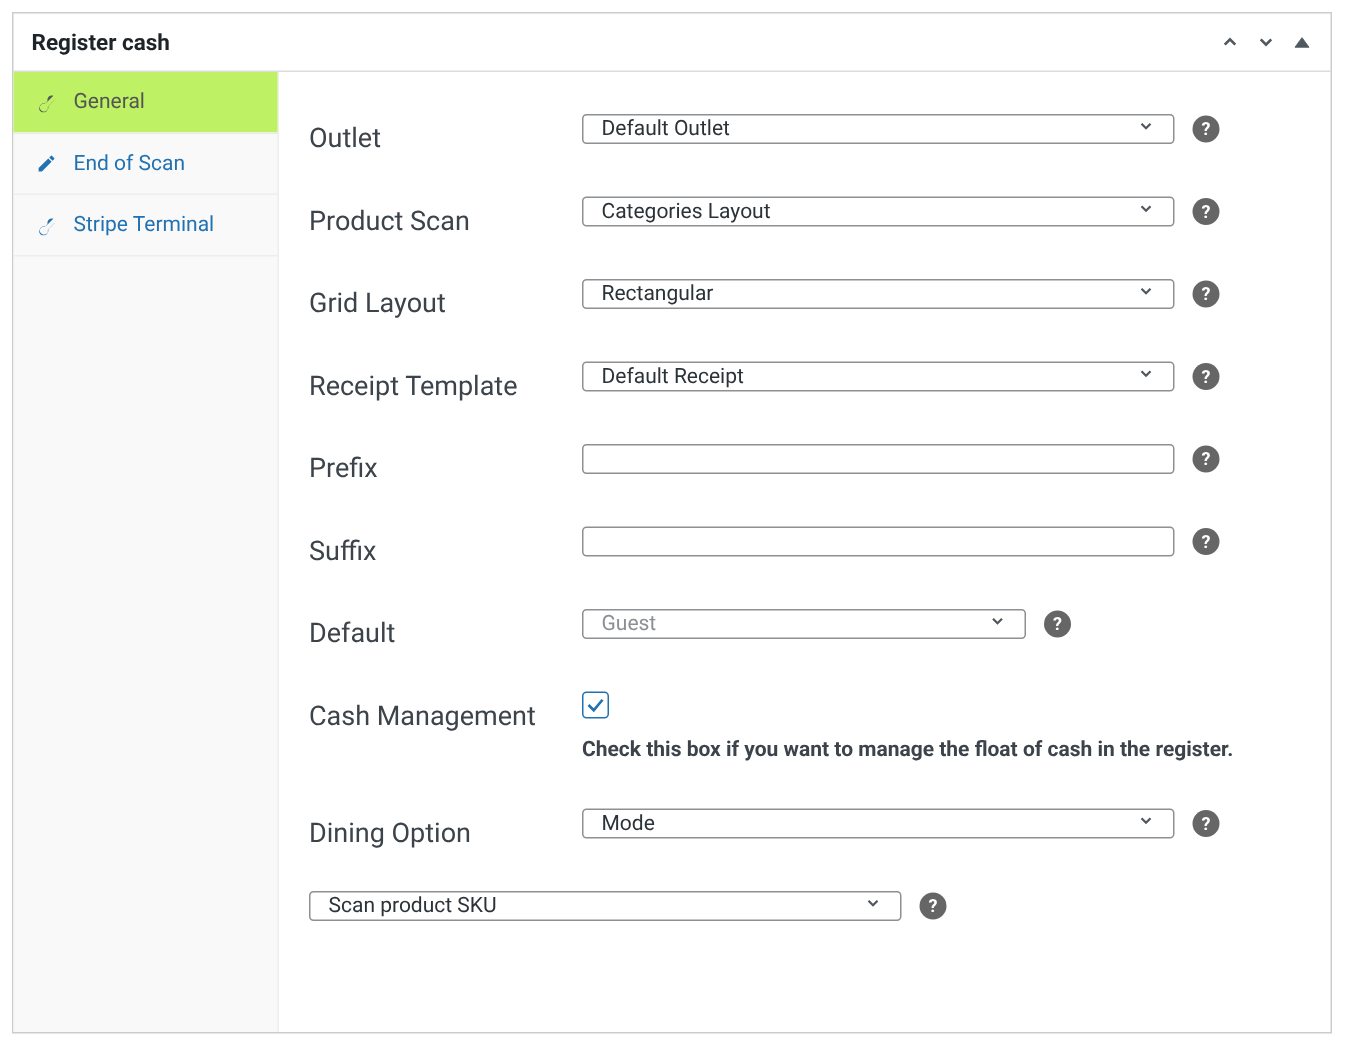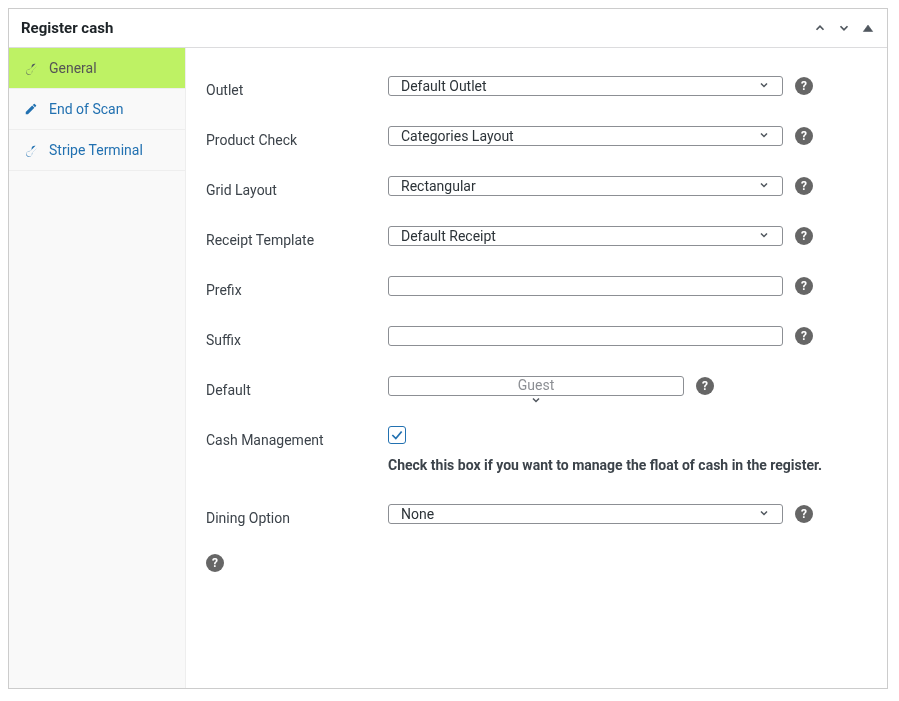--- a/index.html
+++ b/index.html
@@ -74,21 +74,21 @@
     flex: 1;
     padding: 14px 20px;
   }
   .field-row {
     display: flex;
     align-items: flex-start;
     padding: 14px 0;
   }
   .field-label {
     width: 182px;
-    font-size: 14px;
+    font-size: 18px;
     color: #3c434a;
     padding-top: 6px;
   }
   .field-control {
     flex: 1;
     display: flex;
     align-items: center;
     gap: 12px;
   }
   .select, .input {
@@ -98,21 +98,21 @@
     border-radius: 3px;
     background: #fff;
     font-size: 14px;
     padding: 0 12px;
     color: #2c3338;
     display: flex;
     align-items: center;
     justify-content: space-between;
     cursor: pointer;
   }
-  .select.small { width: 296px; flex-direction: column; }
+  .select.small { width: 296px; }
   .select.muted { color: #8c8f94; }
   .select .chev { color: #50575e; }
   .select .chev svg { width: 12px; height: 12px; }
   .input { cursor: text; }
   .help {
     width: 18px; height: 18px;
     display: inline-flex; align-items:center; justify-content:center;
     border-radius: 50%;
     background: #666;
     color: #fff;
@@ -206,21 +206,21 @@
             <span>Default Outlet</span>
             <span class="chev"><svg viewBox="0 0 24 24" fill="none" stroke="currentColor" stroke-width="3">
                   <polyline points="6 9 12 15 18 9"></polyline>
                 </svg></span>
           </div>
           <span class="help">?</span>
         </div>
       </div>
 
       <div class="field-row">
-        <div class="field-label">Product Check</div>
+        <div class="field-label">Product Scan</div>
         <div class="field-control">
           <div class="select">
             <span>Categories Layout</span>
             <span class="chev"><svg viewBox="0 0 24 24" fill="none" stroke="currentColor" stroke-width="3">
                   <polyline points="6 9 12 15 18 9"></polyline>
                 </svg></span>
           </div>
           <span class="help">?</span>
         </div>
       </div>
@@ -295,30 +295,36 @@
             </span>
           </div>
           <div class="check-desc">Check this box if you want to manage the float of cash in the register.</div>
         </div>
       </div>
 
       <div class="field-row">
         <div class="field-label">Dining Option</div>
         <div class="field-control">
           <div class="select">
-            <span>None</span>
-            <span class="chev"><svg viewBox="0 0 24 24" fill="none" stroke="currentColor" stroke-width="3">
-                  <polyline points="6 9 12 15 18 9"></polyline>
-                </svg></span>
-          </div>
-          <span class="help">?</span>
-        </div>
-      </div>
-
-      <div class="field-row">
-        <div class="field-control">
+            <span>Mode</span>
+            <span class="chev"><svg viewBox="0 0 24 24" fill="none" stroke="currentColor" stroke-width="3">
+                  <polyline points="6 9 12 15 18 9"></polyline>
+                </svg></span>
+          </div>
+          <span class="help">?</span>
+        </div>
+      </div>
+
+      <div class="field-row">
+        <div class="field-control">
+          <div class="select">
+            <span>Scan product SKU</span>
+            <span class="chev"><svg viewBox="0 0 24 24" fill="none" stroke="currentColor" stroke-width="3">
+                  <polyline points="6 9 12 15 18 9"></polyline>
+                </svg></span>
+          </div>
           <span class="help">?</span>
         </div>
       </div>
 
     </div>
   </div>
 </div>
 
 </body></html>

